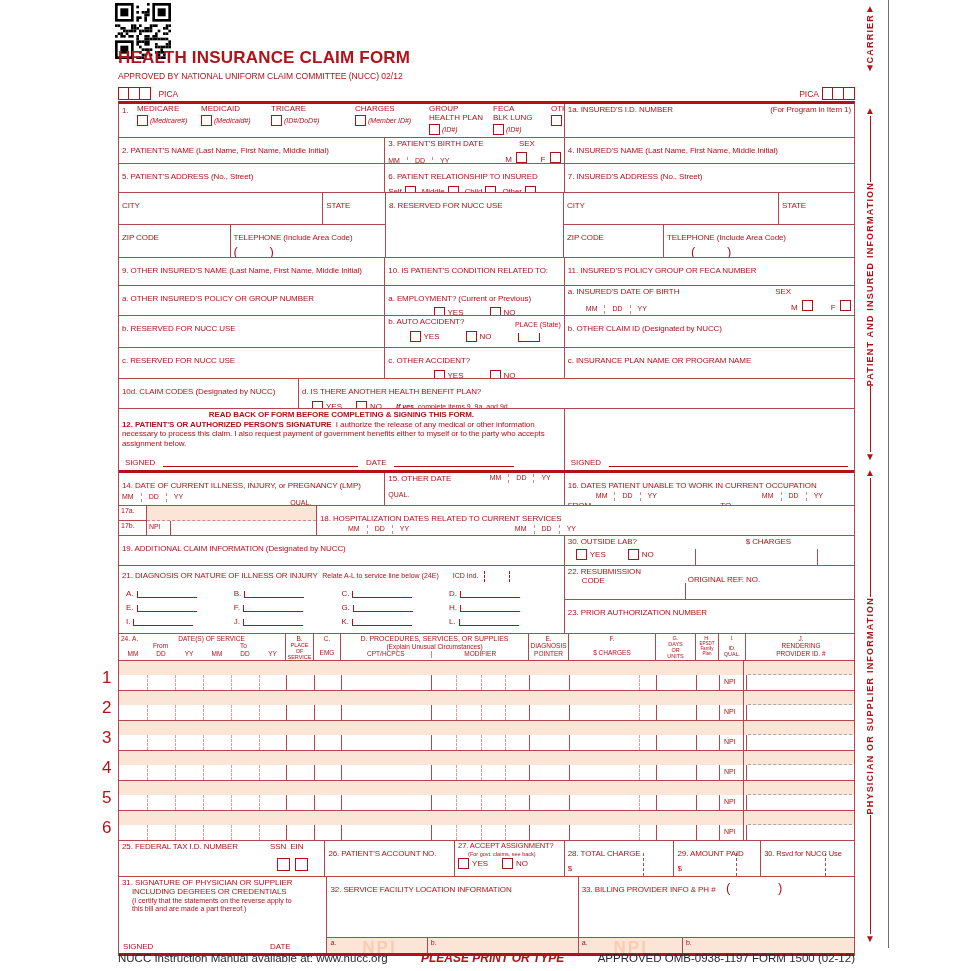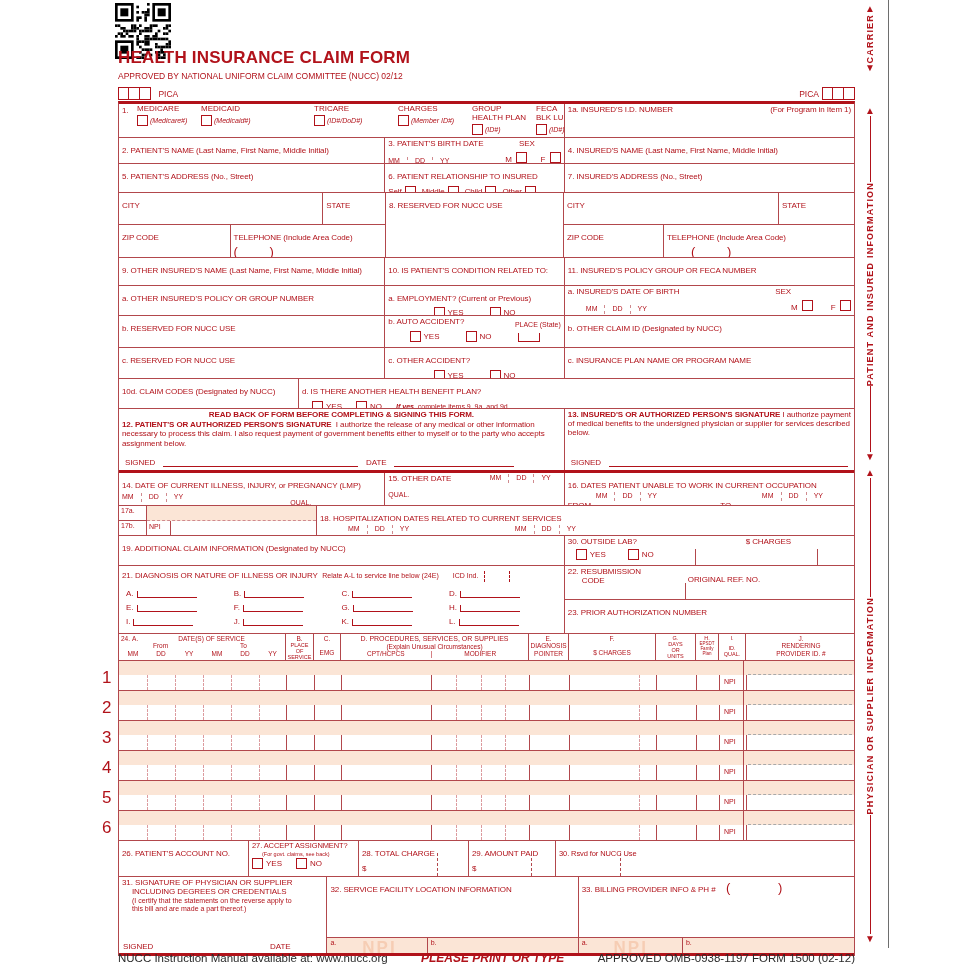--- a/index.html
+++ b/index.html
@@ -239,21 +239,21 @@
                 <span class="opt-sub">(Medicare#)</span>
               </div>
             </div>
             <div class="opt1" style="width: 70px;">
               <div class="opt-name">MEDICAID</div>
               <div class="opt-low">
                 <span class="cb sm"></span>
                 <span class="opt-sub">(Medicaid#)</span>
               </div>
             </div>
-            <div class="opt1" style="width: 84px; margin-left: 43px;">
+            <div class="opt1" style="width: 84px;">
               <div class="opt-name">TRICARE</div>
               <div class="opt-low">
                 <span class="cb sm"></span>
                 <span class="opt-sub">(ID#/DoD#)</span>
               </div>
             </div>
             <div class="opt1" style="width: 74px;">
               <div class="opt-name">CHARGES</div>
               <div class="opt-low">
                 <span class="cb sm"></span>
@@ -470,21 +470,20 @@
         <div class="b bold ctr">READ BACK OF FORM BEFORE COMPLETING &amp; SIGNING THIS FORM.</div>
         <div class="b" style="margin-top:1px"><span class="bold">12. PATIENT'S OR AUTHORIZED PERSON'S SIGNATURE</span>&nbsp;&nbsp;<span>I authorize the release of any medical or other information necessary to process this claim. I also request payment of government benefits either to myself or to the party who accepts assignment below.</span></div>
         <div style="position:absolute;left:6px;bottom:3px;right:6px;display:flex;align-items:flex-end">
           <span class="b">SIGNED</span>
           <span class="sig-line" style="width:195px;margin:0 8px"></span>
           <span class="b">DATE</span>
           <span class="sig-line" style="width:120px;margin-left:8px"></span>
         </div>
       </div>
       <div class="cell" style="width:290px">
-        <div class="b"><span class="bold">13. INSURED'S OR AUTHORIZED PERSON'S SIGNATURE</span> <span>I authorize payment of medical benefits to the undersigned physician or supplier for services described below.</span></div>
         <div style="position:absolute;left:6px;bottom:3px;right:6px;display:flex;align-items:flex-end">
           <span class="b">SIGNED</span>
           <span class="sig-line" style="flex:1;margin-left:8px"></span>
         </div>
       </div>
     </div>
 
     <div class="row" style="height:33px">
       <div class="cell" style="width:267px">
         <span class="b">14. DATE OF CURRENT ILLNESS, INJURY, or PREGNANCY (LMP)</span>
@@ -895,20 +894,29 @@
               <span class="npi-t">NPI</span>
             </div>
             <div class="sc" style="width: 110px;"></div>
           </div>
           <div class="svc-jdash"></div>
           <span class="jline" style="right: 110px;"></span>
         </div>
       </div>
 
     <div class="row" style="height:36px">
+      <div class="cell" style="width:207px">
+        <div class="lblrow" style="padding-right:18px">
+            <span class="b">25. FEDERAL TAX I.D. NUMBER</span>
+            <span class="b"><span>SSN</span>&nbsp;&nbsp;<span>EIN</span></span>
+          </div>
+        <div style="position:absolute;right:16px;top:14px">
+          <span class="cb"></span><span class="cb" style="margin-left:5px"></span>
+        </div>
+      </div>
       <div class="cell" style="width:130px"><span class="b">26. PATIENT'S ACCOUNT NO.</span></div>
       <div class="cell" style="width:110px">
         <div class="b" style="font-size:7.5px">27. ACCEPT ASSIGNMENT?</div>
         <div class="b2" style="font-size:5.5px;margin-left:10px">(For govt. claims, see back)</div>
         <div style="display:flex;gap:14px;margin-top:1px">
           <span class="yn">
               <span class="cb sm"></span>
               <span>YES</span>
             </span>
           <span class="yn">

